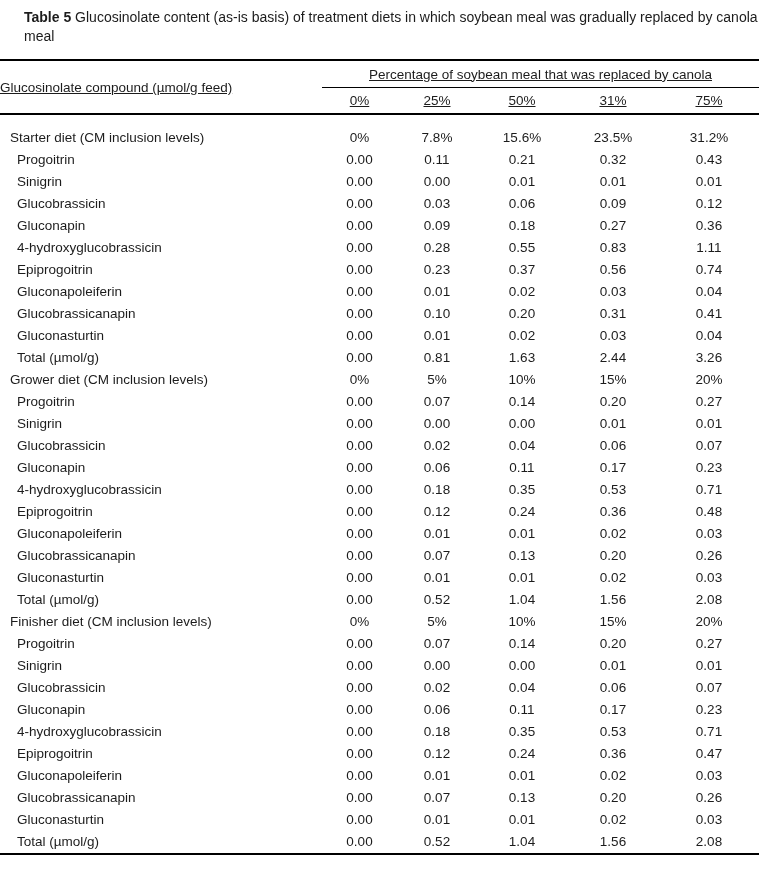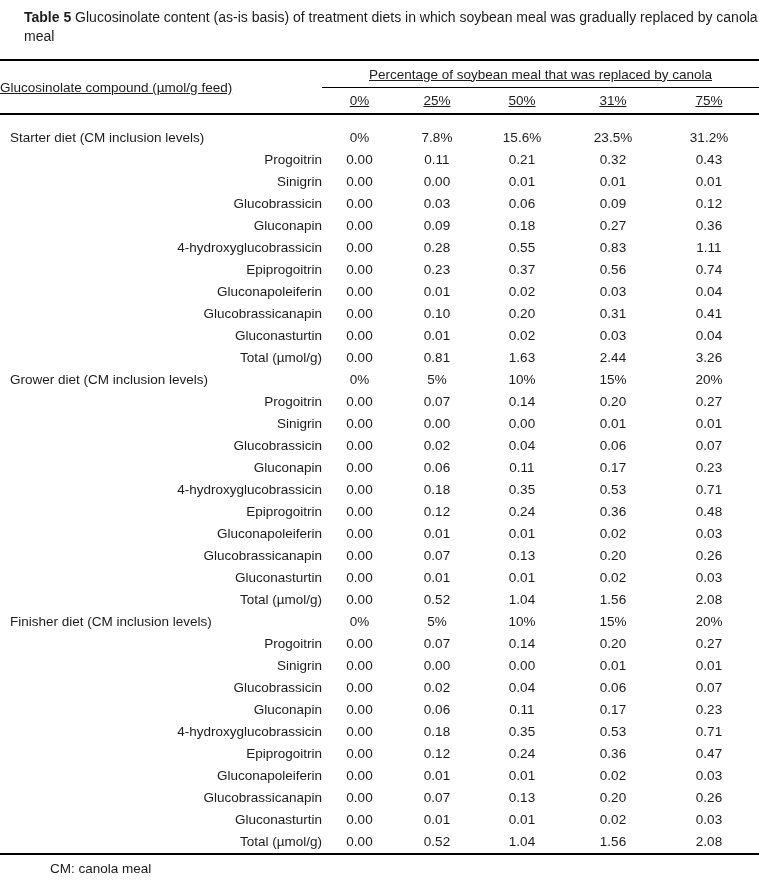--- a/index.html
+++ b/index.html
@@ -58,21 +58,21 @@
   tbody { border-bottom: 2px solid #000; }
   tbody td {
     height: 22px;
     line-height: 22px;
     padding: 0;
     white-space: nowrap;
     overflow: hidden;
   }
   tbody tr:first-child td { padding-top: 12px; }
   td.sec-label { text-align: left; padding-left: 10px; }
-  td.cmp-label { text-align: right; padding-left: 17px; }
+  td.cmp-label { text-align: left; padding-left: 17px; }
   td.val { text-align: center; }
   .footnote {
     padding: 5px 0 0 50px;
     font-size: 13.5px;
     line-height: 18px;
   }
 </style>
 </head>
 <body>
 
@@ -365,15 +365,14 @@
           <td class="cmp-label">Total (µmol/g)</td>
           <td class="val">0.00</td>
           <td class="val">0.52</td>
           <td class="val">1.04</td>
           <td class="val">1.56</td>
           <td class="val">2.08</td>
         </tr>
       </tbody>
   </table>
 
-  <div class="footnote">CM: canola meal</div>
 
 </div>
 
 </body></html>

